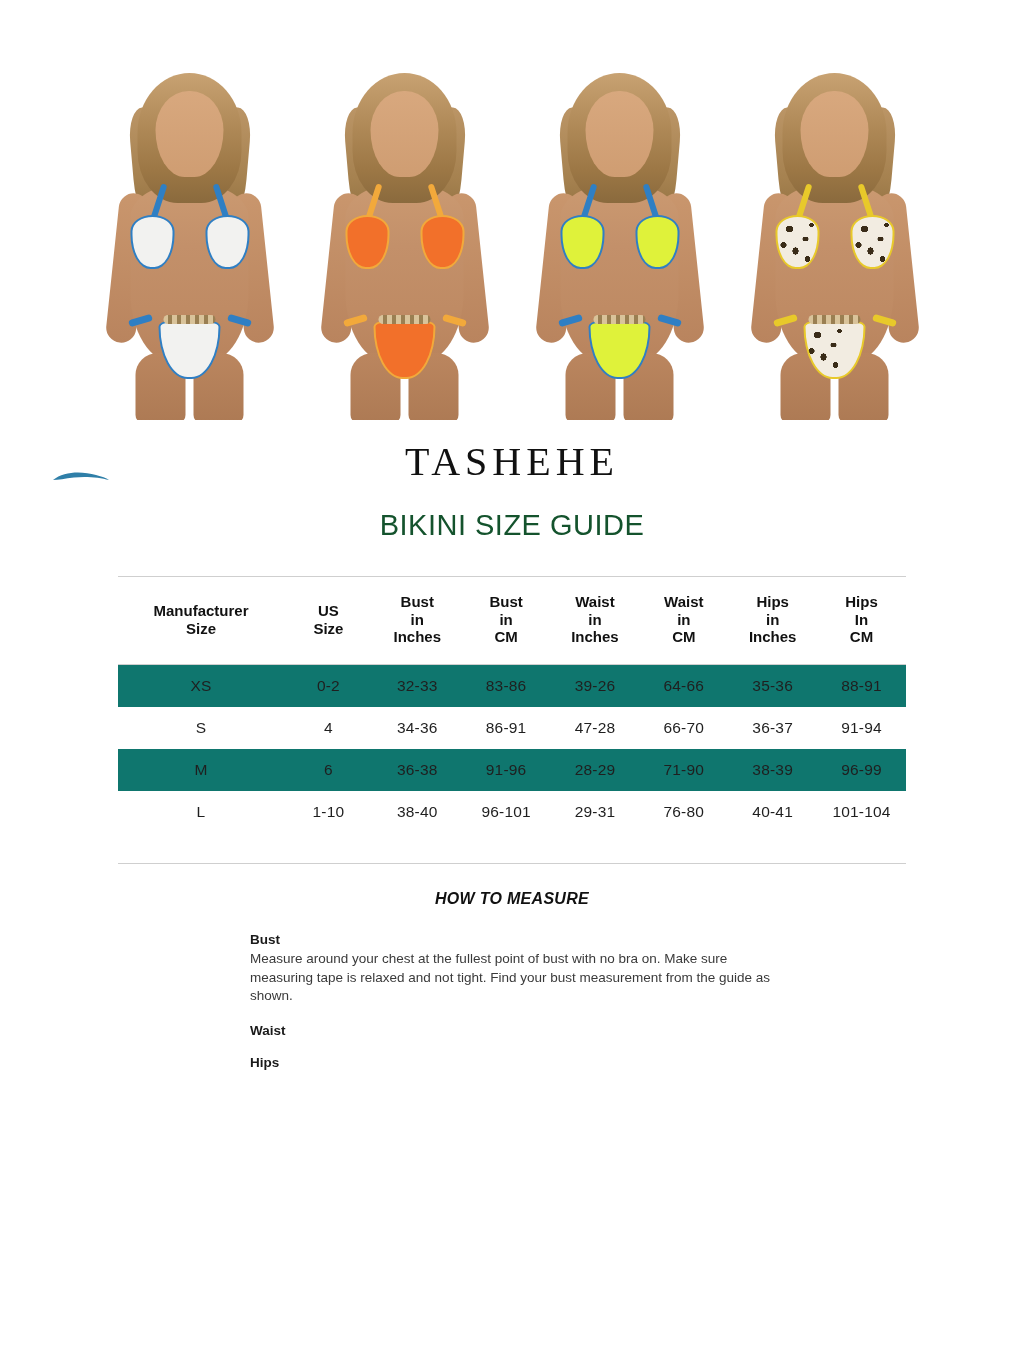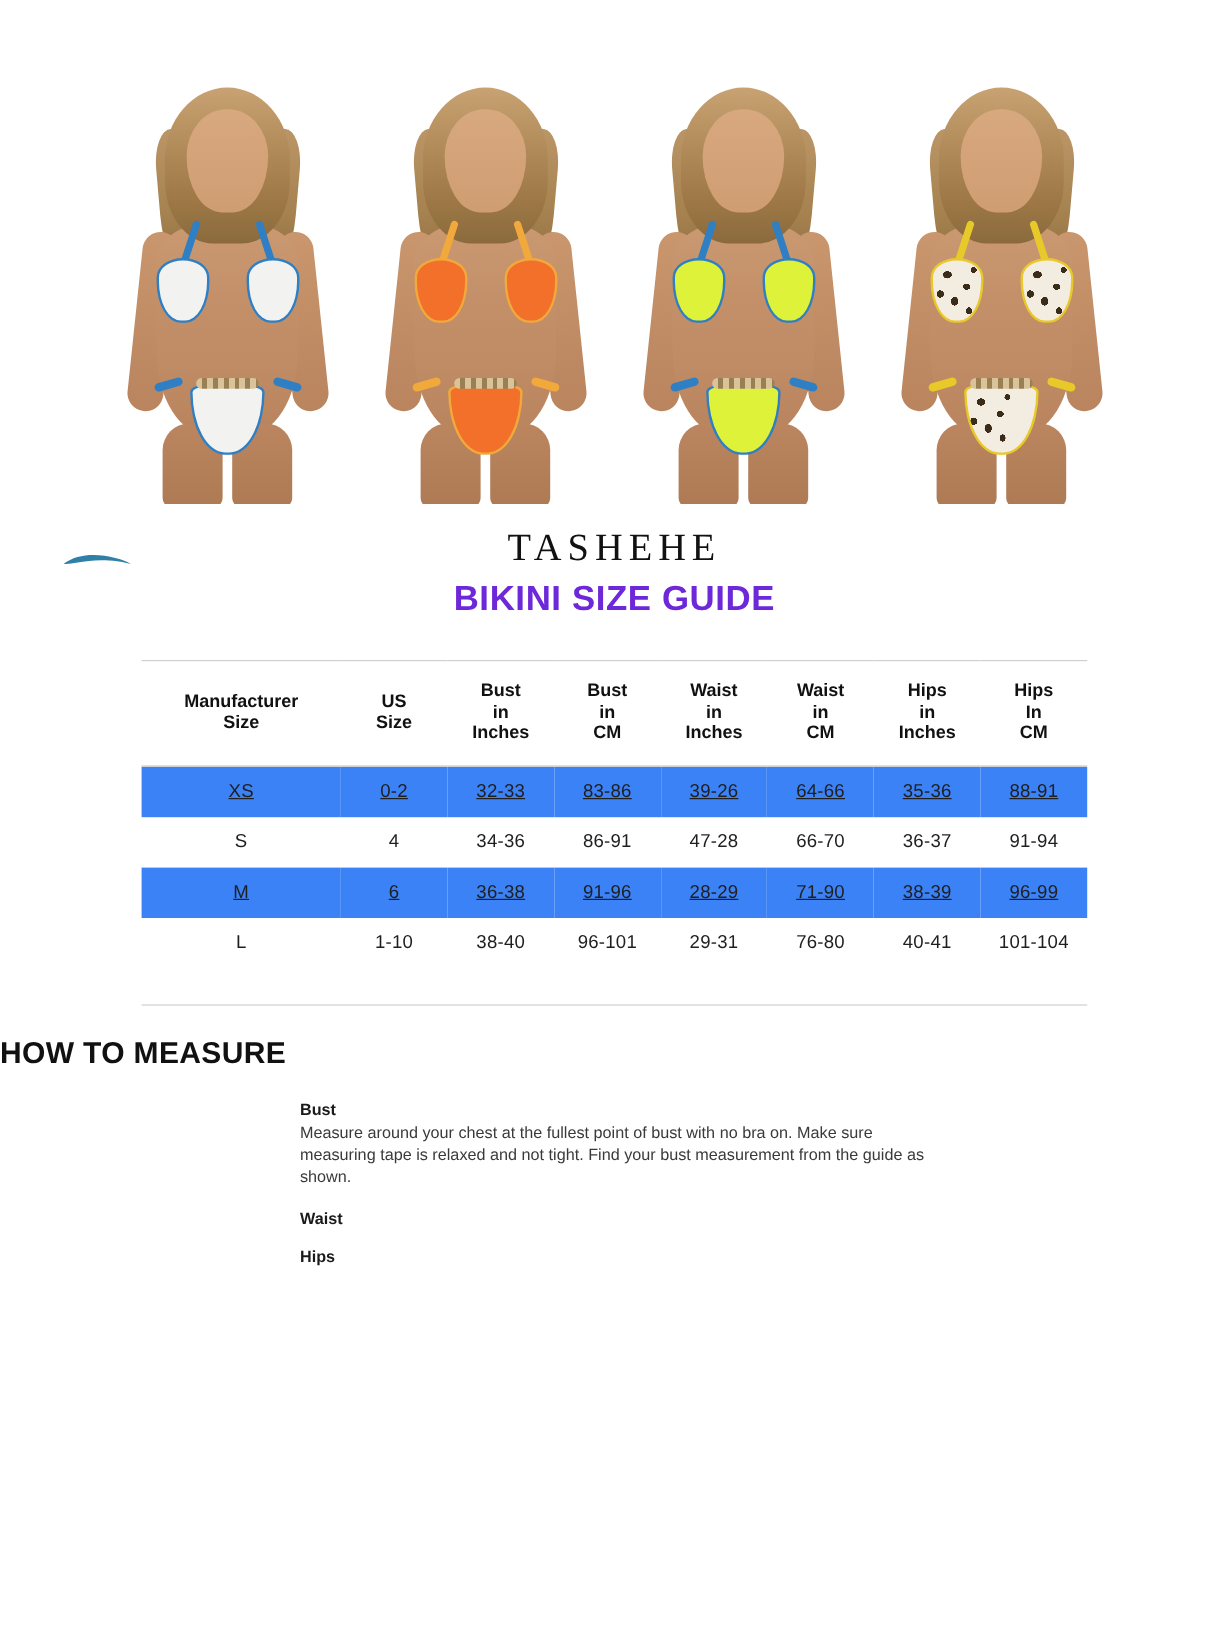--- a/index.html
+++ b/index.html
@@ -153,42 +153,42 @@
   }
 
   
   .brand-wrap {
     text-align: center;
     margin-top: 18px;
     position: relative;
   }
   .brand {
     font-family: "Liberation Serif", serif;
-    font-size: 32px;
+    font-size: 40px;
     letter-spacing: 5px;
     color: #111;
     display: inline-block;
     position: relative;
     padding: 0 4px;
   }
   .brand-swoosh {
     position: absolute;
     left: 52px;
     bottom: 2px;
     width: 58px;
     height: 14px;
   }
 
   .page-title {
     text-align: center;
     font-size: 29px;
-    font-weight: bold;
+    font-weight: normal;
     letter-spacing: 0.5px;
-    margin-top: 8px;
-    color: #6d28d9;
+    margin-top: 24px;
+    color: #14532d;
   }
 
   
   .table-wrap {
     margin: 34px 118px 0 118px;
   }
   table.size {
     width: 100%;
     border-collapse: collapse;
     table-layout: fixed;
@@ -204,35 +204,36 @@
     border-bottom: 1px solid #cfcfcf;
   }
   table.size thead th.first { width: 166px; }
   table.size tbody td {
     font-size: 15.5px;
     text-align: center;
     padding: 12px 2px;
     color: #1f1f1f;
     letter-spacing: 0.2px;
   }
-  table.size tbody tr.shaded td { background: #3b82f6; text-decoration: underline; }
+  table.size tbody tr.shaded td { background: #0f766e; }
 
   .divider {
     margin: 30px 118px 0 118px;
     height: 1px;
     background: #cfcfcf;
   }
 
   .measure-title {
-    text-align: left;
-    font-size: 25px;
+    text-align: center;
+    font-size: 16px;
     font-weight: bold;
     margin-top: 26px;
     color: #111;
     letter-spacing: 0.3px;
+    font-style: italic;
   }
 
   .measure-body {
     margin: 24px 250px 0 250px;
   }
   .m-block { margin-bottom: 17px; }
   .m-head {
     font-size: 13.5px;
     font-weight: bold;
     color: #1a1a1a;

